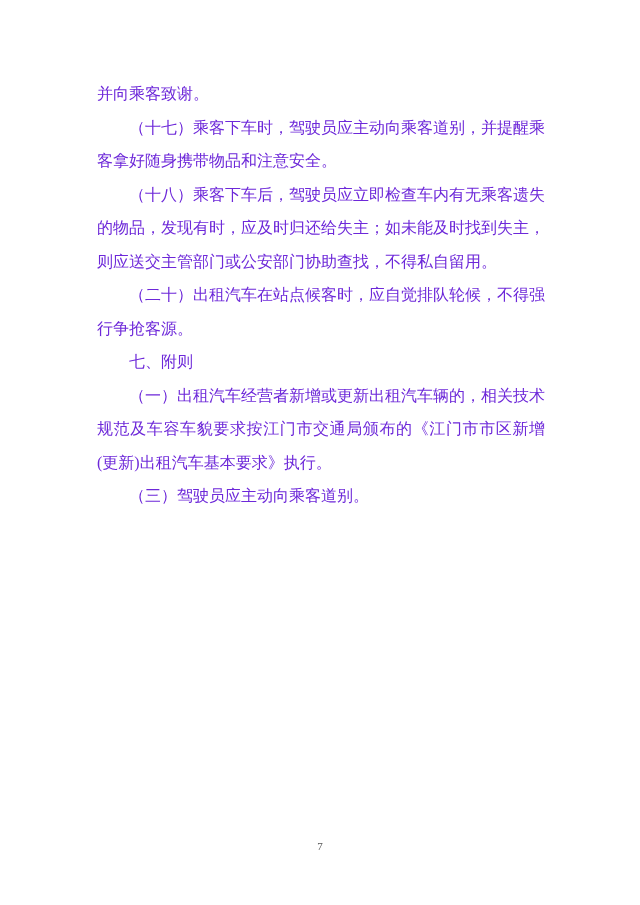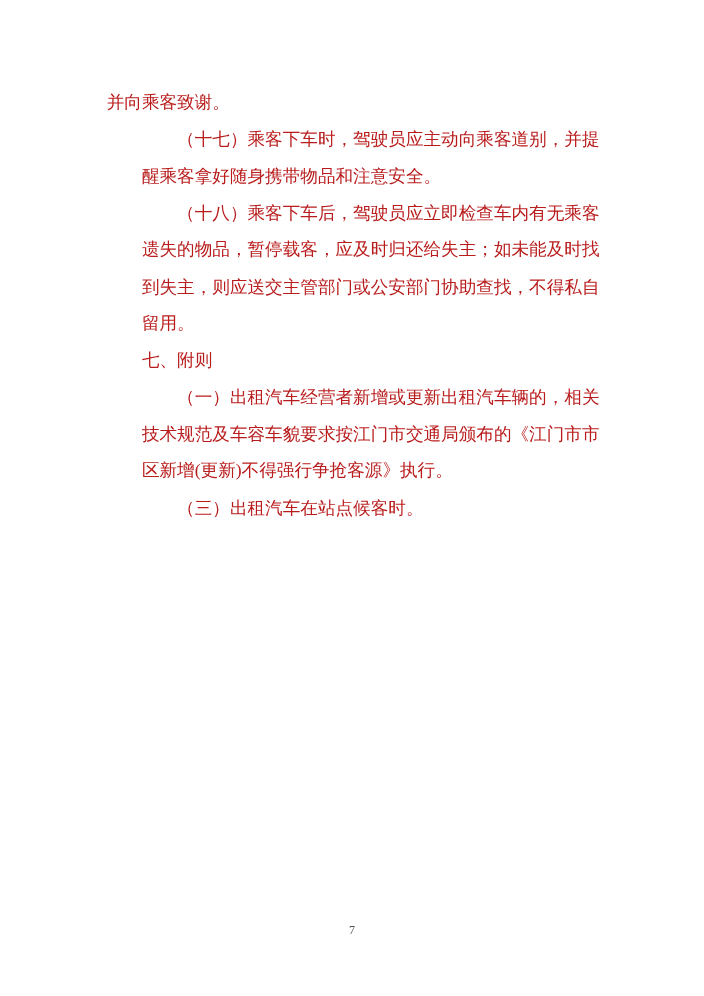--- a/index.html
+++ b/index.html
@@ -20,27 +20,26 @@
   }
   .content {
     position: absolute;
     left: 97px;
     top: 77px;
     width: 448px;
   }
   .content p {
     font-size: 16px;
     line-height: 33.5px;
-    color: #b91c1c;
+    color: #6d28d9;
     text-align: justify;
     text-justify: inter-ideograph;
   }
   p.indented {
     text-indent: 32px;
-    margin-left: 32px;
   }
   p.heading {
     text-indent: 32px;
     font-weight: normal;
   }
   .page-number {
     position: absolute;
     left: 0;
     top: 840px;
     width: 100%;
@@ -49,19 +48,20 @@
     color: #555555;
   }
 </style>
 </head>
 <body>
 
 <div class="page">
   <div class="content">
     <p class="continuation">并向乘客致谢。</p>
     <p class="indented">（十七）乘客下车时，驾驶员应主动向乘客道别，并提醒乘客拿好随身携带物品和注意安全。</p>
-    <p class="indented">（十八）乘客下车后，驾驶员应立即检查车内有无乘客遗失的物品，暂停载客，应及时归还给失主；如未能及时找到失主，则应送交主管部门或公安部门协助查找，不得私自留用。</p>
+    <p class="indented">（十八）乘客下车后，驾驶员应立即检查车内有无乘客遗失的物品，发现有时，应及时归还给失主；如未能及时找到失主，则应送交主管部门或公安部门协助查找，不得私自留用。</p>
+    <p class="indented">（二十）出租汽车在站点候客时，应自觉排队轮候，不得强行争抢客源。</p>
     <p class="heading">七、附则</p>
-    <p class="indented">（一）出租汽车经营者新增或更新出租汽车辆的，相关技术规范及车容车貌要求按江门市交通局颁布的《江门市市区新增(更新)不得强行争抢客源》执行。</p>
-    <p class="indented">（三）出租汽车在站点候客时。</p>
+    <p class="indented">（一）出租汽车经营者新增或更新出租汽车辆的，相关技术规范及车容车貌要求按江门市交通局颁布的《江门市市区新增(更新)出租汽车基本要求》执行。</p>
+    <p class="indented">（三）驾驶员应主动向乘客道别。</p>
   </div>
   <div class="page-number">7</div>
 </div>
 
 </body></html>

